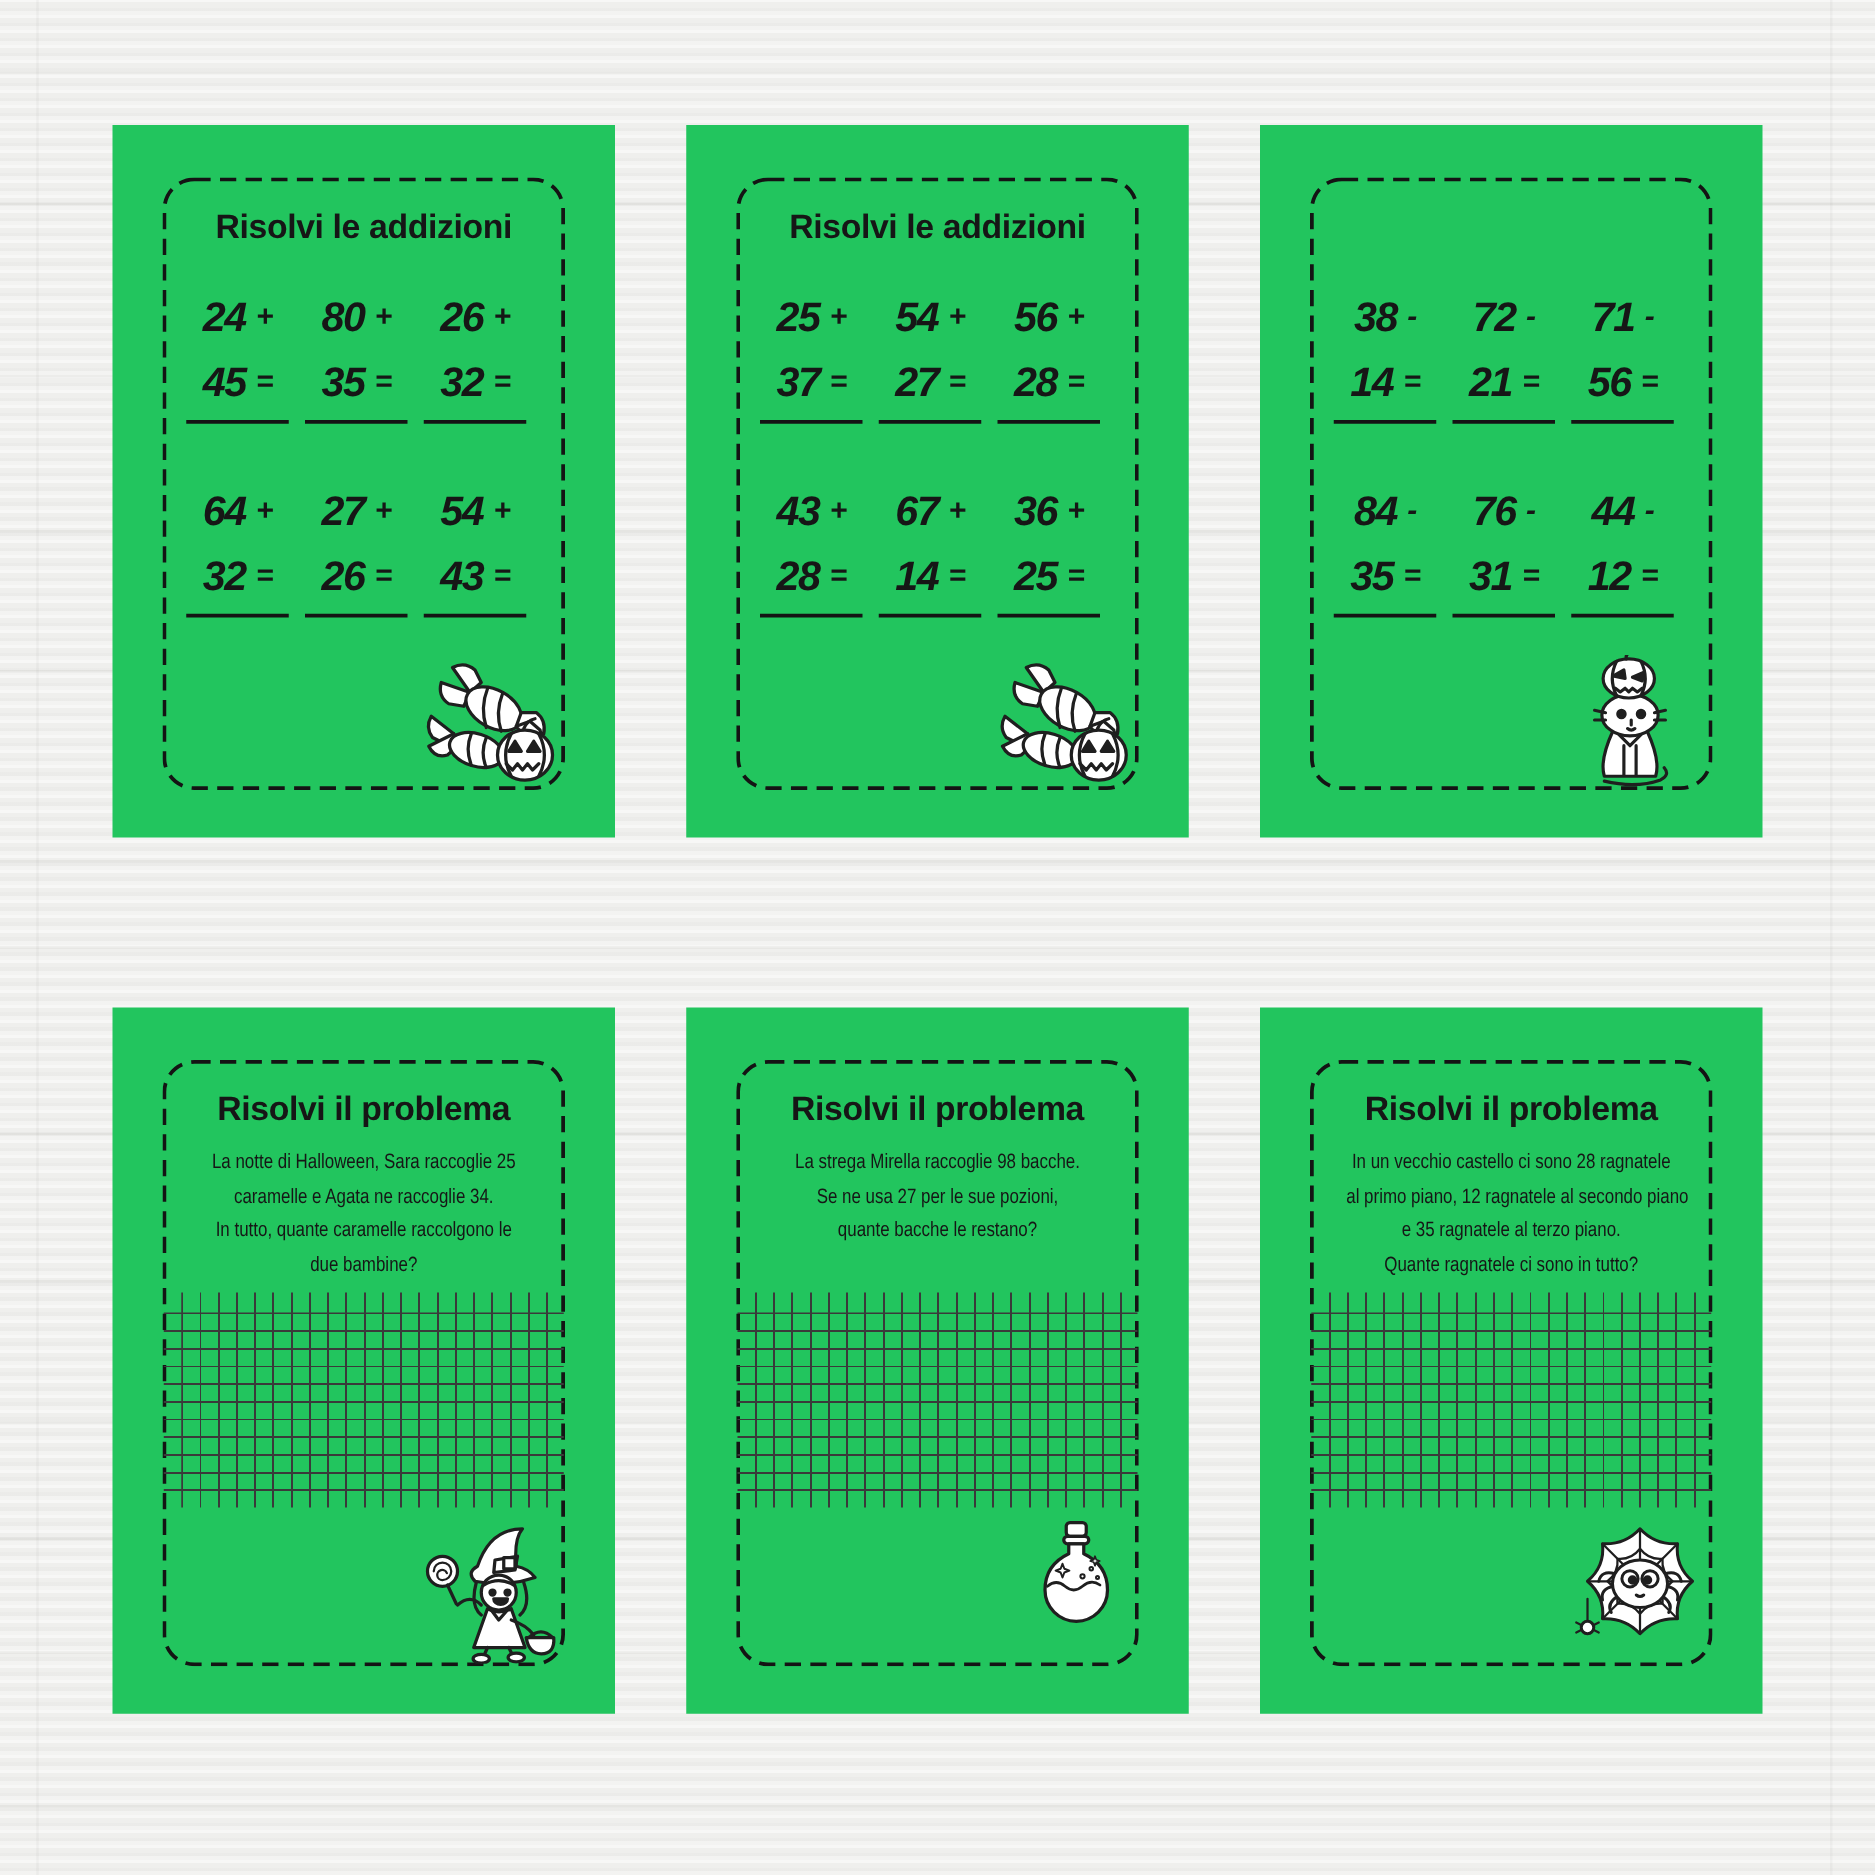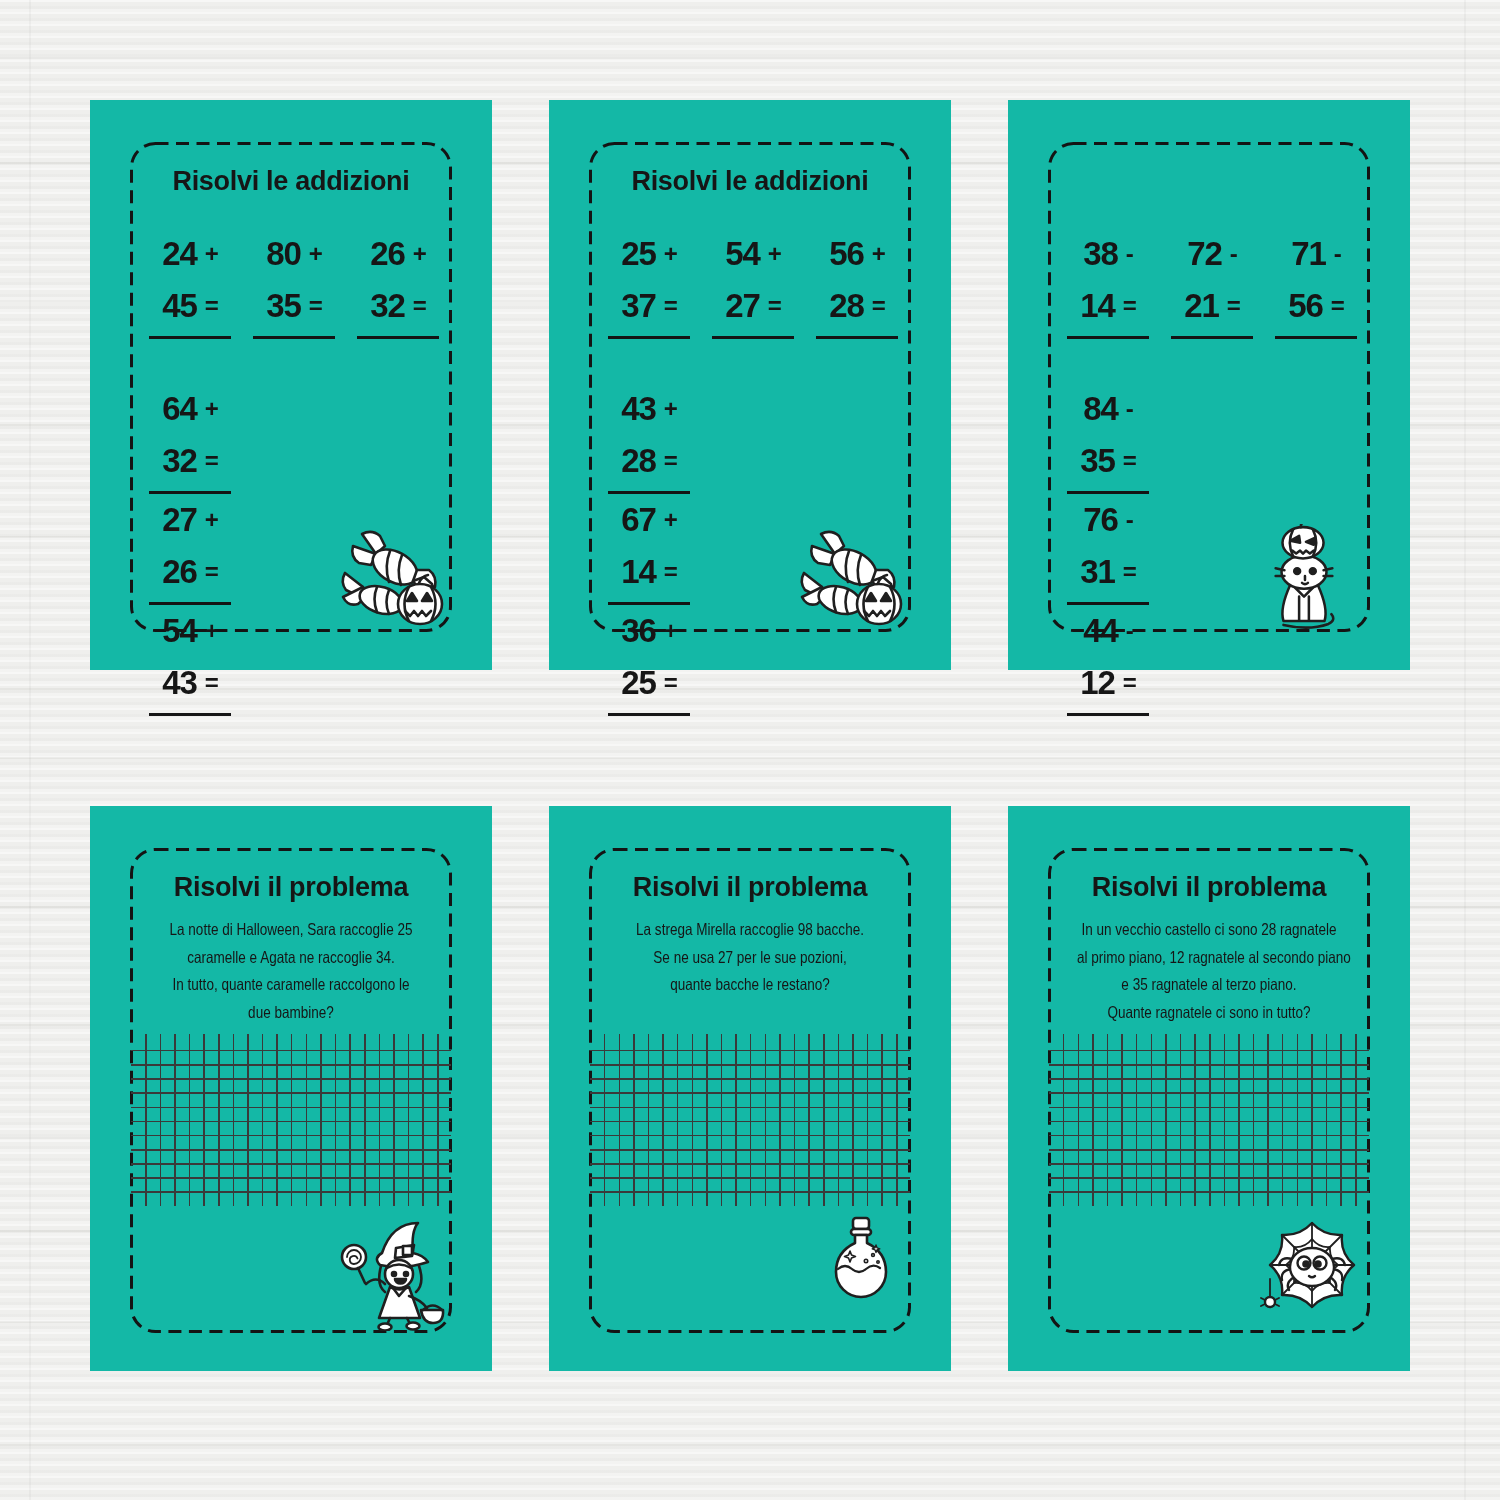--- a/index.html
+++ b/index.html
@@ -16,37 +16,37 @@
       repeating-linear-gradient(to bottom,
         rgba(255,255,255,.5) 0 2px,
         rgba(0,0,0,0) 2px 6px,
         rgba(0,0,0,.015) 6px 9px,
         rgba(255,255,255,.25) 9px 12px);
     pointer-events:none;
   }
   .plank-line { position:absolute; left:0; right:0; height:2px; background:rgba(95,95,90,.07); }
   .plank-seam { position:absolute; top:0; bottom:0; width:2px; background:rgba(95,95,90,.05); }
 
-  .page { position:absolute; width:402px; background:#14b8a6; }
+  .page { position:absolute; width:402px; background:#22c55e; }
   .row1 { top:100px; height:570px; }
   .row2 { top:806px; height:565px; }
   .col1 { left:90px; } .col2 { left:549px; } .col3 { left:1008px; }
 
   .card { position:absolute; left:40px; right:40px; top:42px; bottom:38px; }
   .border-svg { position:absolute; inset:0; width:100%; height:100%; }
 
   .card-title {
     position:relative; margin-top:24px; text-align:center;
     font-size:27px; font-weight:bold; letter-spacing:-.3px; white-space:nowrap;
   }
 
   
-  .problems { position:absolute; top:86px; left:14px; right:8px; }
+  .problems { position:absolute; top:86px; left:14px; right:26px;font-style:italic; }
   .prob-row { display:flex; justify-content:space-between; }
-  .prob-row.second { margin-top:44px;flex-direction:column; }
+  .prob-row.second { margin-top:44px; }
   .prob { width:92px; display:flex; flex-direction:column; align-items:center; }
   .prob-line {
     height:52px; display:flex; align-items:center; justify-content:center;
     gap:8px; font-size:33px; font-weight:bold; letter-spacing:-1px;
   }
   .op { font-size:24px; font-weight:bold; }
   .ans-line { width:82px; border-bottom:3.5px solid #141414; margin-top:4px; }
 
   
   .story {

